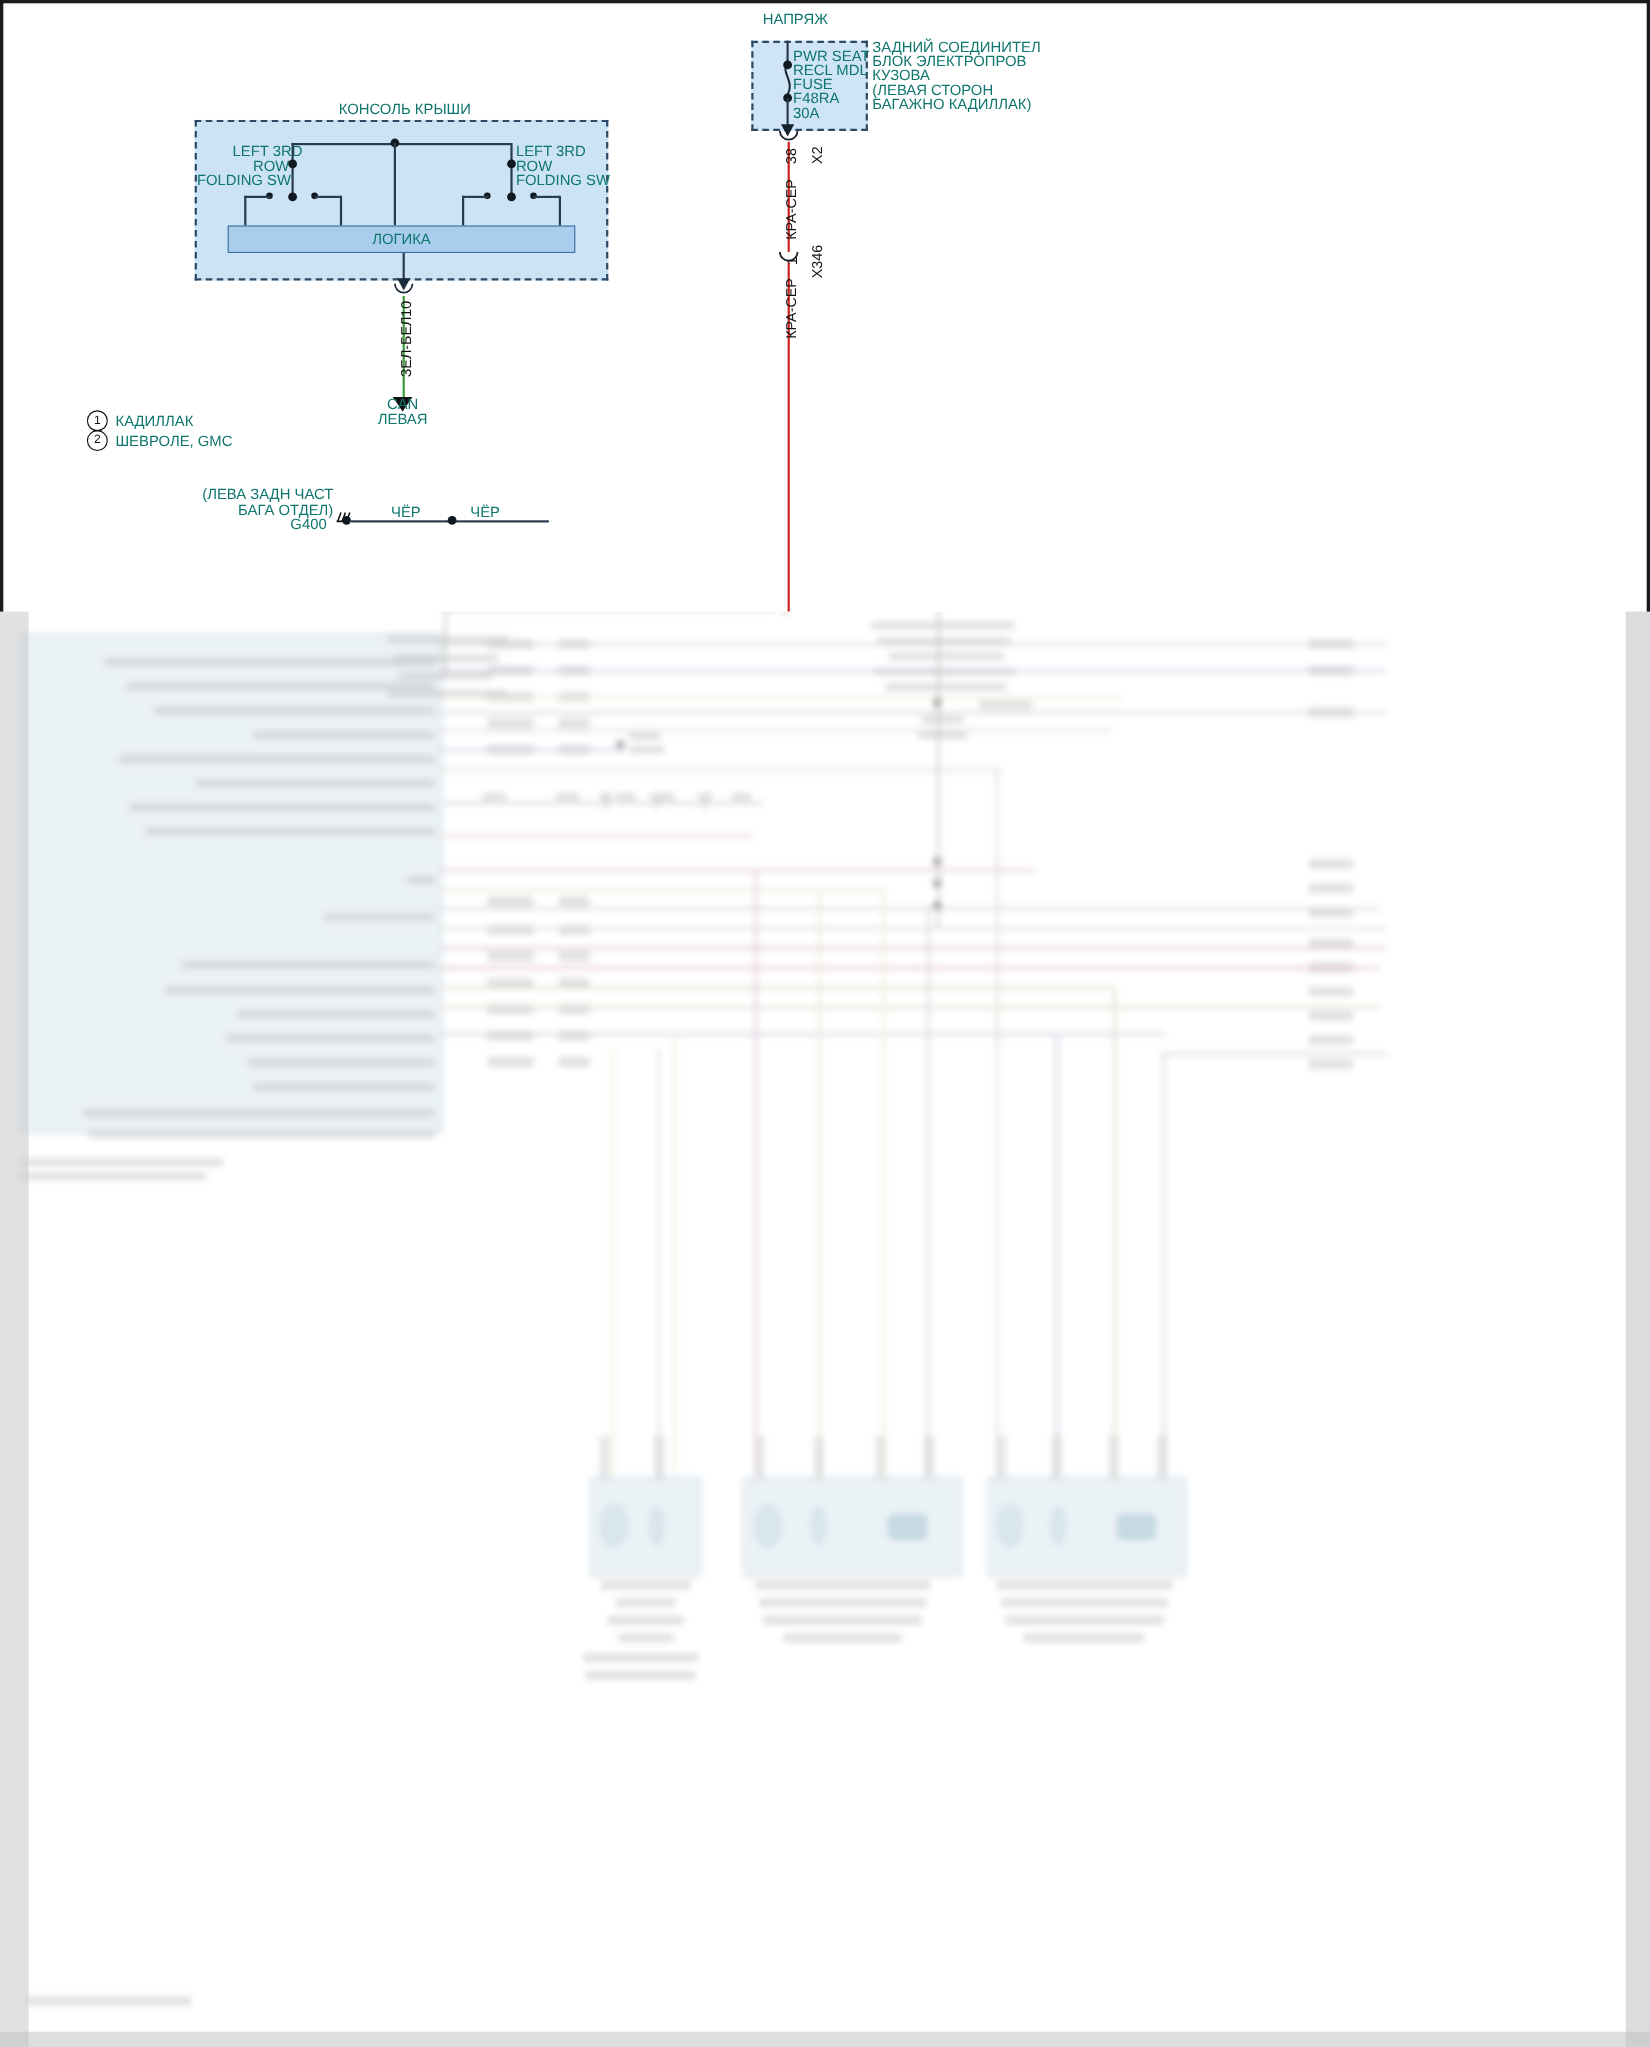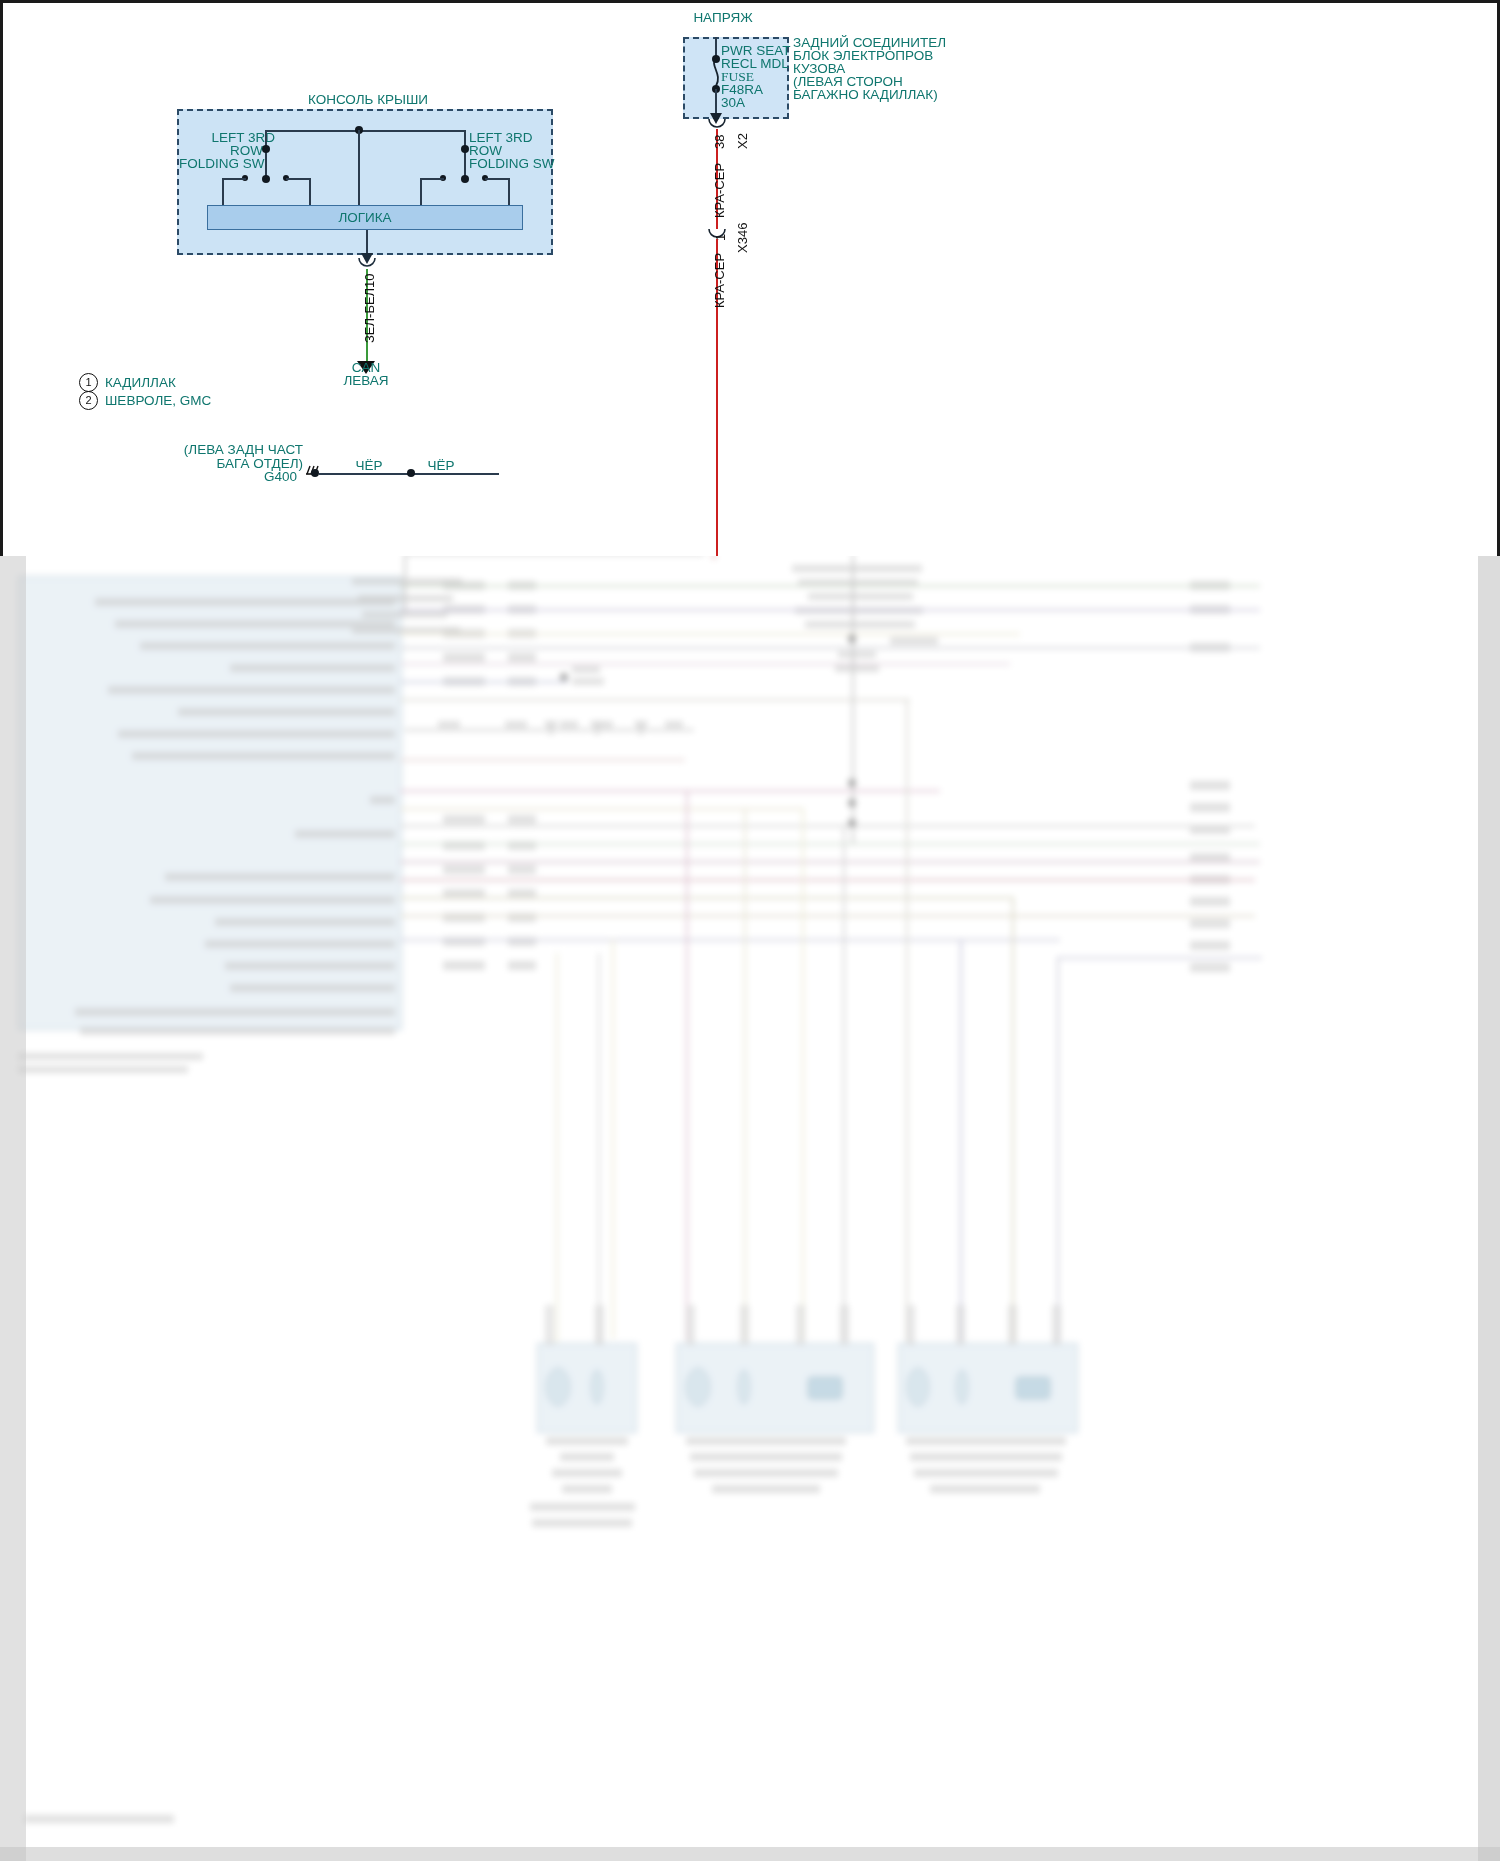--- a/index.html
+++ b/index.html
@@ -139,21 +139,21 @@
     <div class="lbl c" style="left:318px;top:358px;width:90px;">CAN</div>
     <div class="lbl c" style="left:318px;top:371px;width:90px;">ЛЕВАЯ</div>
 
     <div class="lbl c" style="left:660px;top:8px;width:120px;">НАПРЯЖ</div>
     <div class="lbl c" style="left:660px;top:22px;width:120px;margin-top:15px;">ОТ АККУМ</div>
 
     <div class="fusebox" style="left:680px;top:34px;width:106px;height:82px;"></div>
 
     <div class="lbl" style="left:718px;top:41px;">PWR SEAT</div>
     <div class="lbl" style="left:718px;top:54px;">RECL MDL</div>
-    <div class="lbl" style="left:718px;top:67px;font-family:Liberation Serif, serif;">FUSE</div>
+    <div class="lbl" style="left:718px;top:67px;">FUSE</div>
     <div class="lbl" style="left:718px;top:80px;">F48RA</div>
     <div class="lbl" style="left:718px;top:93px;">30A</div>
 
     <div class="wire wv" style="left:712px;top:34px;height:22px;"></div>
     <svg style="position:absolute;left:704px;top:54px;width:18px;height:32px;">
       <path d="M9 1 C 2 8, 16 17, 9 29" fill="none" stroke="#16222e" stroke-width="1.8"></path>
     </svg>
     <div class="dot" style="left:709px;top:52px;"></div>
     <div class="dot" style="left:709px;top:82px;"></div>
     <div class="wire wv" style="left:712px;top:86px;height:28px;"></div>

